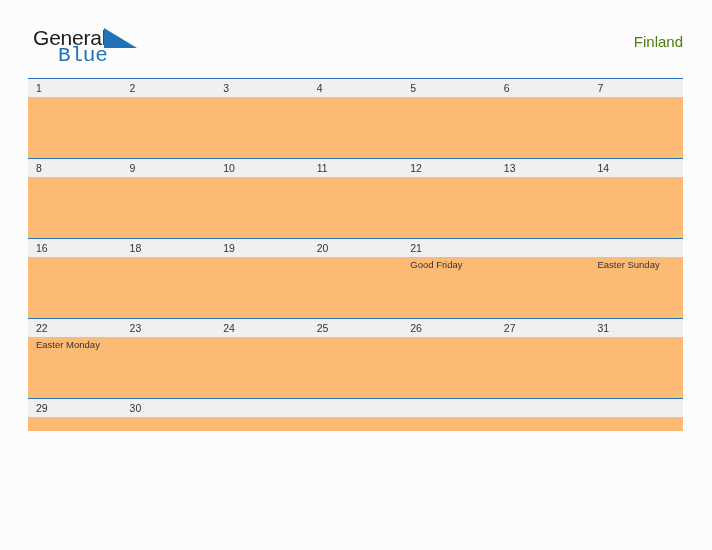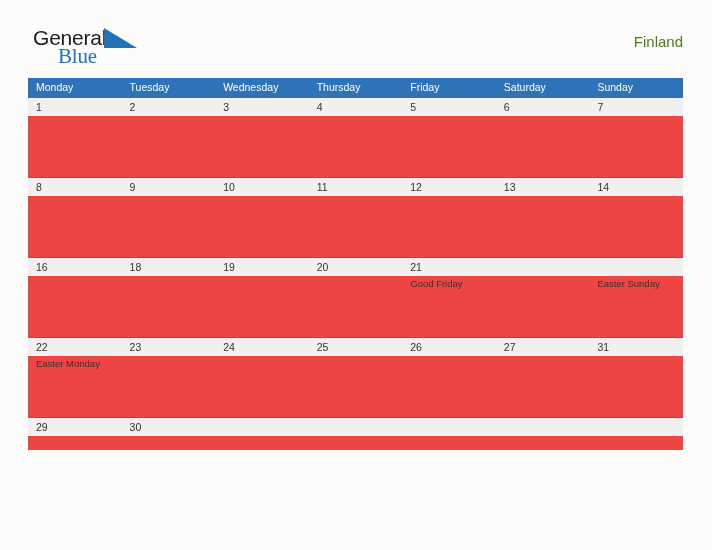--- a/index.html
+++ b/index.html
@@ -48,21 +48,21 @@
     font-family: "Liberation Sans", sans-serif;
     line-height: 22px;
   }
   .logo-blue {
     position: absolute;
     left: 25px;
     top: 18px;
     font-size: 21px;
     letter-spacing: -0.2px;
     color: #2272b8;
-    font-family: Liberation Serif, serif;
+    font-family: Liberation Mono, monospace;
     line-height: 22px;
   }
   .logo-flag {
     position: absolute;
     left: 71px;
     top: 1px;
     width: 34px;
     height: 24px;
   }
 
@@ -134,21 +134,21 @@
     color: #333333;
     font-size: 10.5px;
     line-height: 18px;
     font-family: "Liberation Sans", sans-serif;
   }
 
   .week-body {
     display: flex;
     width: 655px;
     height: 61px;
-    background: #ef4444;
+    background: #fdba74;
   }
   .daycell-body {
     width: 93.571428px;
     box-sizing: border-box;
     padding-left: 8px;
     padding-top: 2px;
   }
   .event {
     color: #333333;
     font-size: 9.5px;
@@ -177,29 +177,20 @@
           <polygon points="0,0 33,20 0,20" fill="#2272b8"></polygon>
         </svg>
       </span>
     </div>
 
     <div class="cal-region">Finland</div>
   </div>
 
   <div class="calendar">
 
-    <div class="weekdays">
-      <div class="weekday">Monday</div>
-      <div class="weekday">Tuesday</div>
-      <div class="weekday">Wednesday</div>
-      <div class="weekday">Thursday</div>
-      <div class="weekday">Friday</div>
-      <div class="weekday">Saturday</div>
-      <div class="weekday">Sunday</div>
-    </div>
 
     <div class="week">
       <div class="week-datestrip">
         <div class="daycell-num">1</div>
         <div class="daycell-num">2</div>
         <div class="daycell-num">3</div>
         <div class="daycell-num">4</div>
         <div class="daycell-num">5</div>
         <div class="daycell-num">6</div>
         <div class="daycell-num">7</div>

